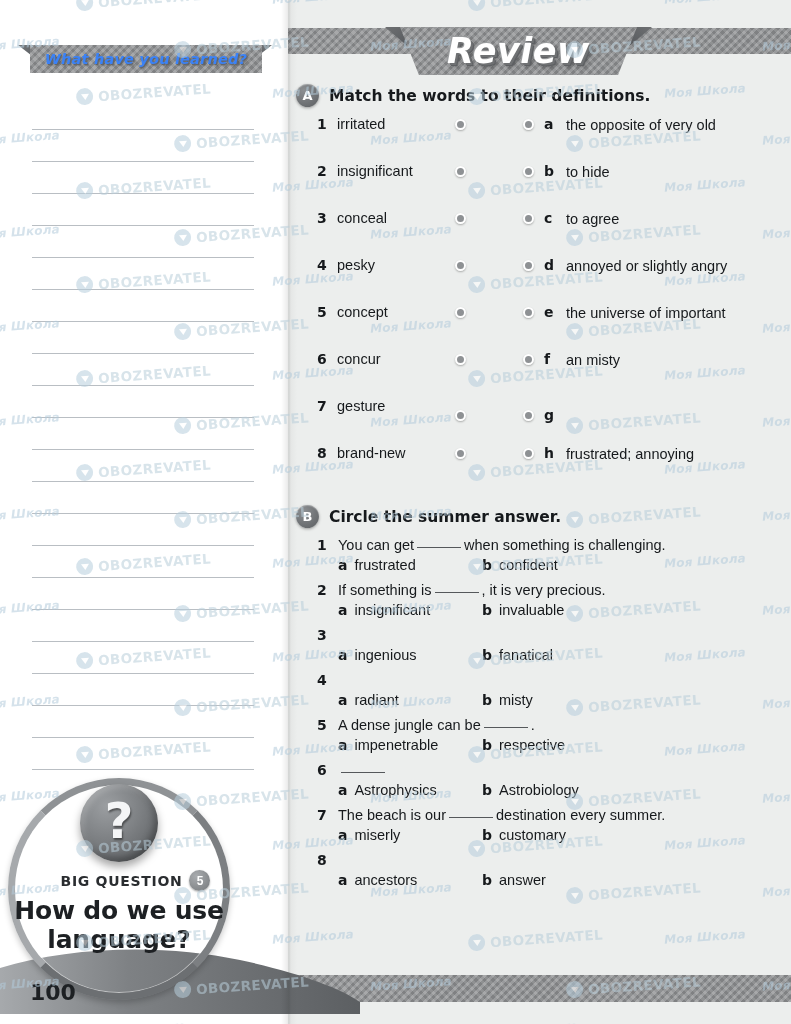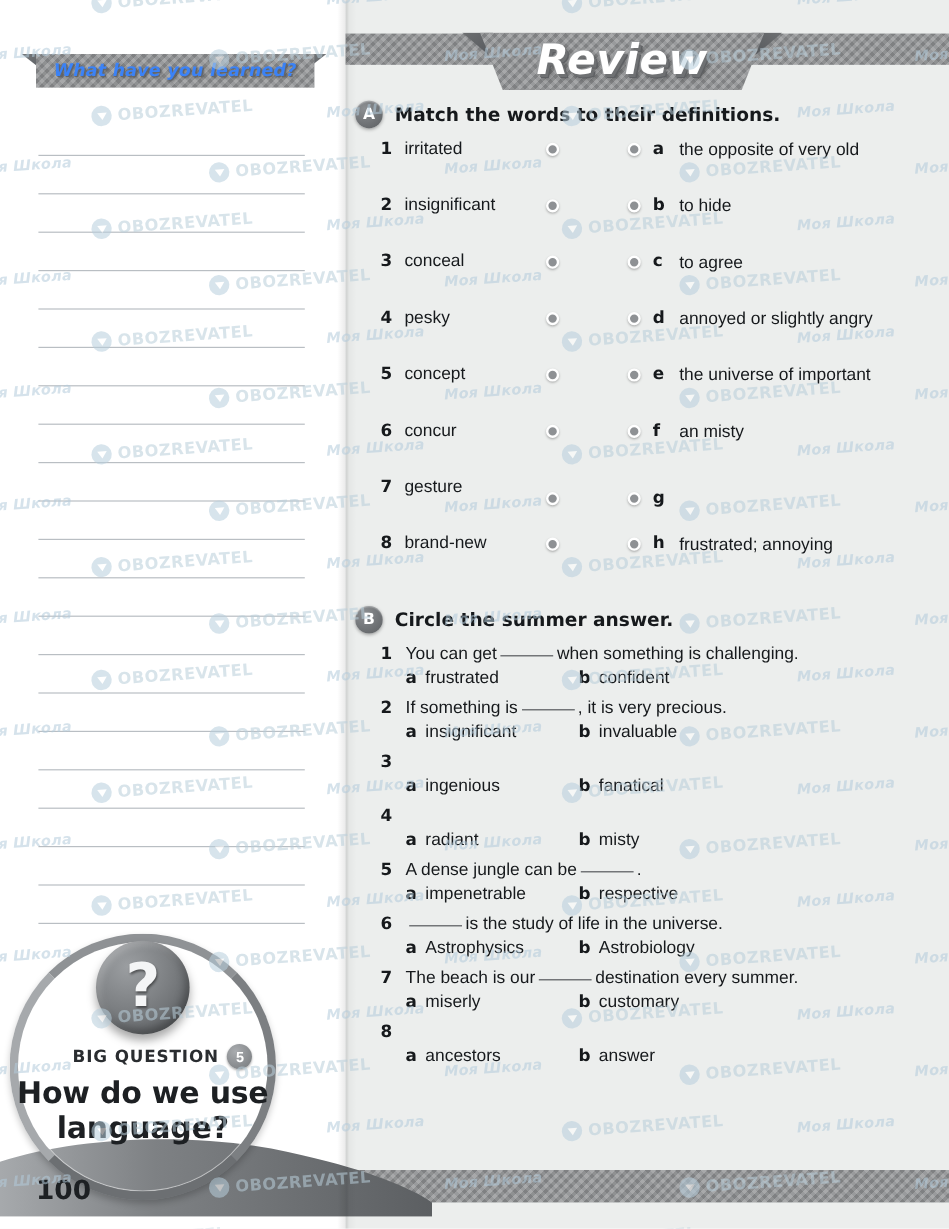--- a/index.html
+++ b/index.html
@@ -682,21 +682,21 @@
               </div>
               <div class="opt opt-b">
                 <span class="opt-l">b</span>
                 <span class="opt-t">respective</span>
               </div>
             </div>
           </div>
           <div class="q">
             <div class="q-line">
               <div class="q-num">6</div>
-              <div class="q-text"><span></span><span class="blank"></span><span>is the study of life in the universe.</span></div>
+              <div class="q-text"><span></span><span class="blank"></span></div>
             </div>
             <div class="opts">
               <div class="opt opt-a">
                 <span class="opt-l">a</span>
                 <span class="opt-t">Astrophysics</span>
               </div>
               <div class="opt opt-b">
                 <span class="opt-l">b</span>
                 <span class="opt-t">Astrobiology</span>
               </div>

